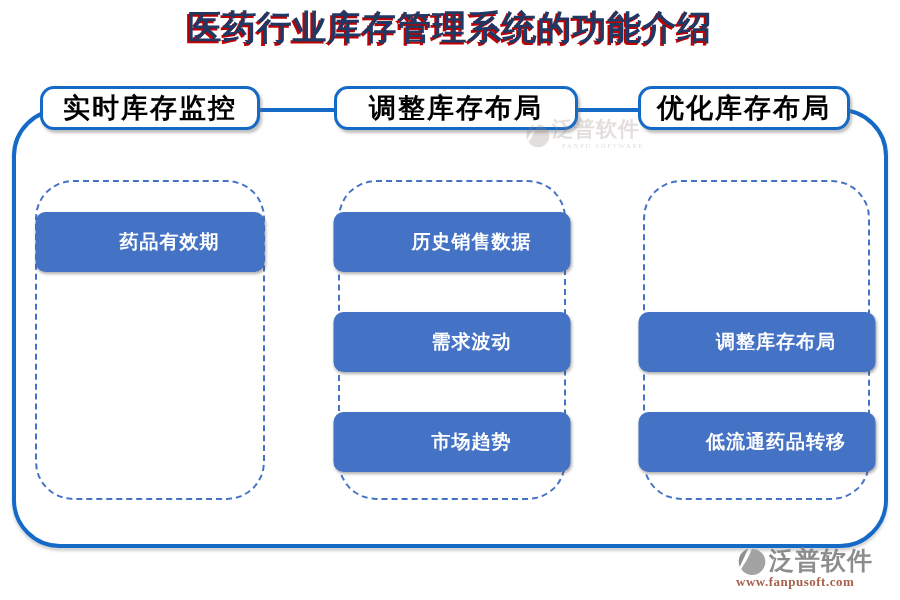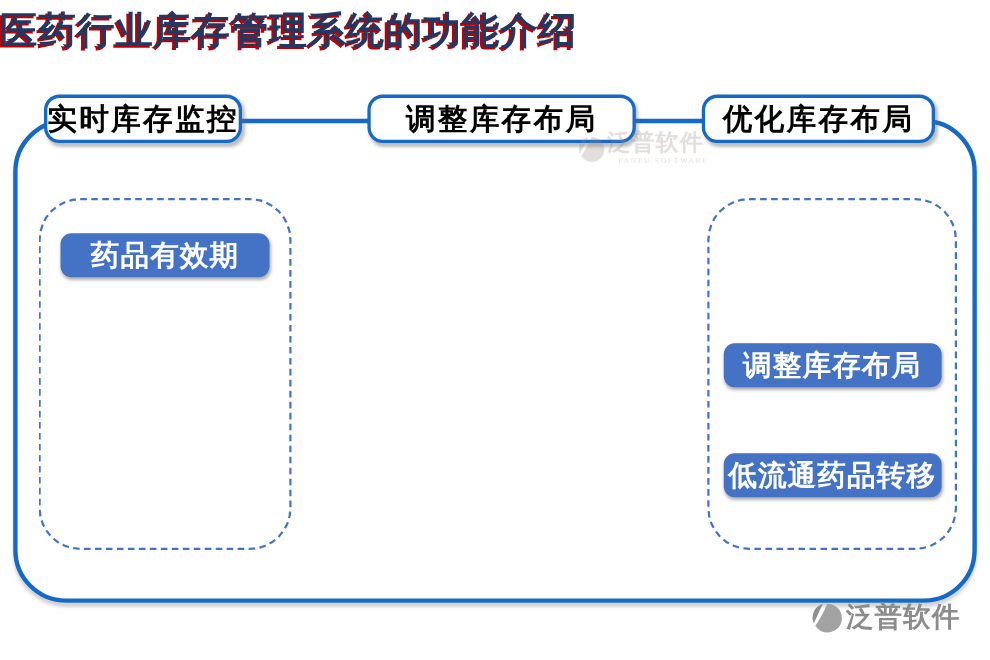--- a/index.html
+++ b/index.html
@@ -1,53 +1,54 @@
 <!DOCTYPE html>
 <html style="--accent-blue: #4472C4; --border-blue: #1569C7; --title-navy: #1F3864; --title-shadow-red: #C00000; --url-brick: #A8604C; --logo-gray: #8C8C8C;"><head>
 <meta charset="utf-8">
 <style>
   html,body{margin:0;padding:0;background:#fff;}
   .canvas{
     position:relative;width:900px;height:600px;background:#fff;overflow:hidden;
     font-family:"Liberation Serif","DejaVu Serif",serif;
   }
   .title{
-    position:absolute;top:5px;left:0;width:100%;margin:0;text-align:left;
+    position:absolute;top:5px;left:0;width:100%;margin:0;text-align:center;
     font-size:34px;font-weight:bold;letter-spacing:1px;
     color:var(--title-navy);text-shadow:-2px 2px 0 var(--title-shadow-red);
   }
   .container{
     position:absolute;left:12px;top:108px;width:876px;height:440px;box-sizing:border-box;
     border:4px solid var(--border-blue);border-radius:48px;
     box-shadow:0 3px 3px rgba(130,130,130,0.35);
     background:transparent;z-index:1;
   }
   .header-box{
     position:absolute;top:86px;height:44px;box-sizing:border-box;background:#fff;
     border:3.5px solid var(--border-blue);border-radius:14px;
     display:flex;align-items:center;justify-content:center;
     font-size:27px;font-weight:bold;letter-spacing:2px;color:#000;
     box-shadow:2px 3px 3px rgba(110,110,110,0.45);z-index:2;white-space:nowrap;
   }
-  .h1{left:40px;width:180px}
+  .h1{left:40px;width:220px}
   .h2{left:334px;width:244px}
   .h3{left:638px;width:212px}
   .dashed-col{
     position:absolute;top:180px;height:320px;box-sizing:border-box;
     border:2px dashed var(--accent-blue);border-radius:38px;z-index:2;
   }
   .c1{left:35px;width:230px}
   .c2{left:338px;width:228px}
   .c3{left:643px;width:227px}
   .btn{
     position:absolute;left:50%;transform:translateX(-50%);
-    width:190px;height:40px;background:var(--accent-blue);border-radius:10px;
-    color:#fff;font-size:26px;font-weight:bold;letter-spacing:1px;white-space:nowrap;
+    width:190px;height:60px;background:var(--accent-blue);border-radius:10px;
+    color:#fff;font-size:19px;font-weight:bold;letter-spacing:1px;white-space:nowrap;
     display:flex;align-items:center;justify-content:center;
     box-shadow:1px 2px 3px rgba(80,80,80,0.45);
+    padding-left:39px;
   }
   .c2 .btn,.c3 .btn{width:198px;}
   .bt1{top:30px}.bt2{top:130px}.bt3{top:230px}
   .watermark{
     position:absolute;left:524px;top:119px;display:flex;align-items:flex-start;
     opacity:0.28;z-index:3;pointer-events:none;
   }
   .watermark .wm-icon{width:26px;height:26px;margin-top:3px;}
   .wm-texts{display:flex;flex-direction:column;line-height:1;margin-left:2px;}
   .wm-brand{font-size:21px;font-weight:bold;color:#9b8a84;letter-spacing:1px;}
@@ -74,20 +75,25 @@
     <span>调整库存布局</span>
   </div>
   <div class="header-box h3">
     <span>优化库存布局</span>
   </div>
 
   <div class="dashed-col c1">
     <div class="btn bt1">药品有效期</div>
   </div>
 
+  <div class="dashed-col c2">
+    <div class="btn bt1">历史销售数据</div>
+    <div class="btn bt2">需求波动</div>
+    <div class="btn bt3">市场趋势</div>
+  </div>
 
   <div class="dashed-col c3">
     <div class="btn bt2">调整库存布局</div>
     <div class="btn bt3">低流通药品转移</div>
   </div>
 
   <div class="watermark">
     <svg class="wm-icon" viewBox="0 0 32 32" aria-hidden="true">
       <path d="M13,3 A14,14 0 0 0 4,22 C7,16 10,9 13,3 Z" fill="#9b8a84"></path>
       <path d="M17,3 C14,11 9,19.5 5.5,24.5 A14,14 0 1 0 17,3 Z" fill="#9b8a84"></path>
@@ -99,15 +105,16 @@
   </div>
 
   <div class="footer-logo">
     <div class="fl-top">
       <svg class="fl-icon" viewBox="0 0 32 32" aria-hidden="true">
         <path d="M13,3 A14,14 0 0 0 4,22 C7,16 10,9 13,3 Z" fill="#8f8f8f"></path>
         <path d="M17,3 C14,11 9,19.5 5.5,24.5 A14,14 0 1 0 17,3 Z" fill="#a3a3a3"></path>
       </svg>
       <span class="fl-name">泛普软件</span>
     </div>
+    <div class="fl-url">www.fanpusoft.com</div>
   </div>
 
 </div>
 
 </body></html>

